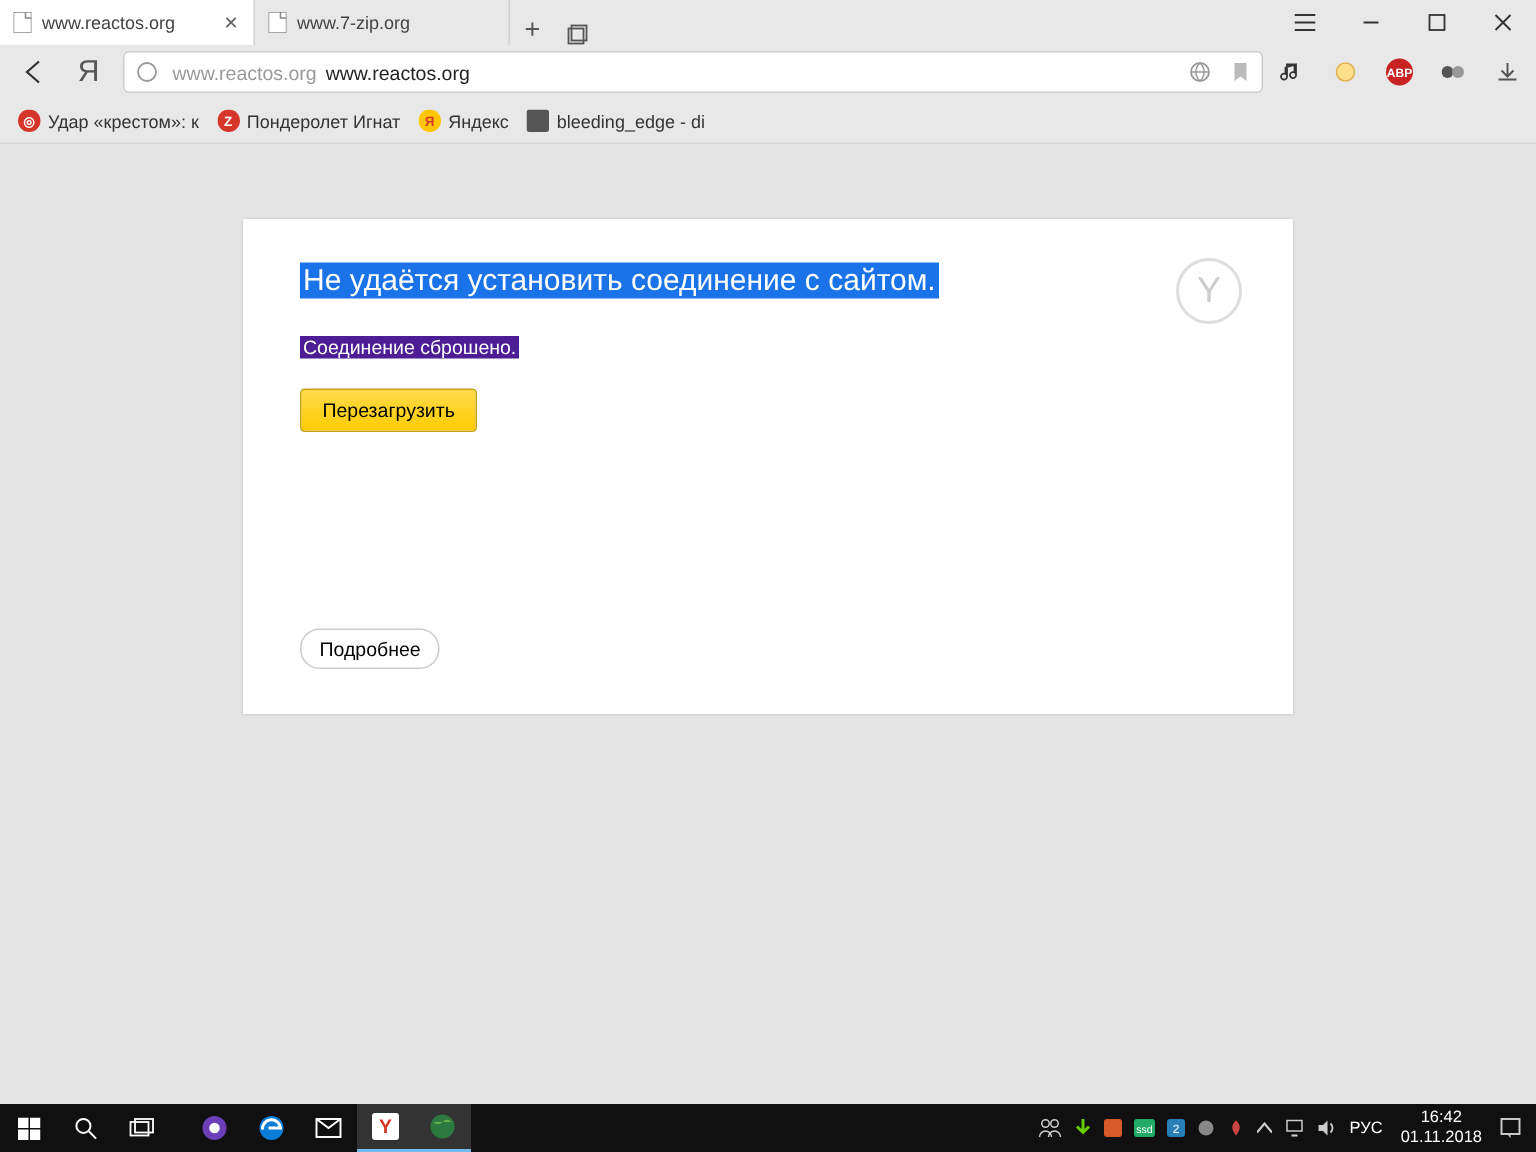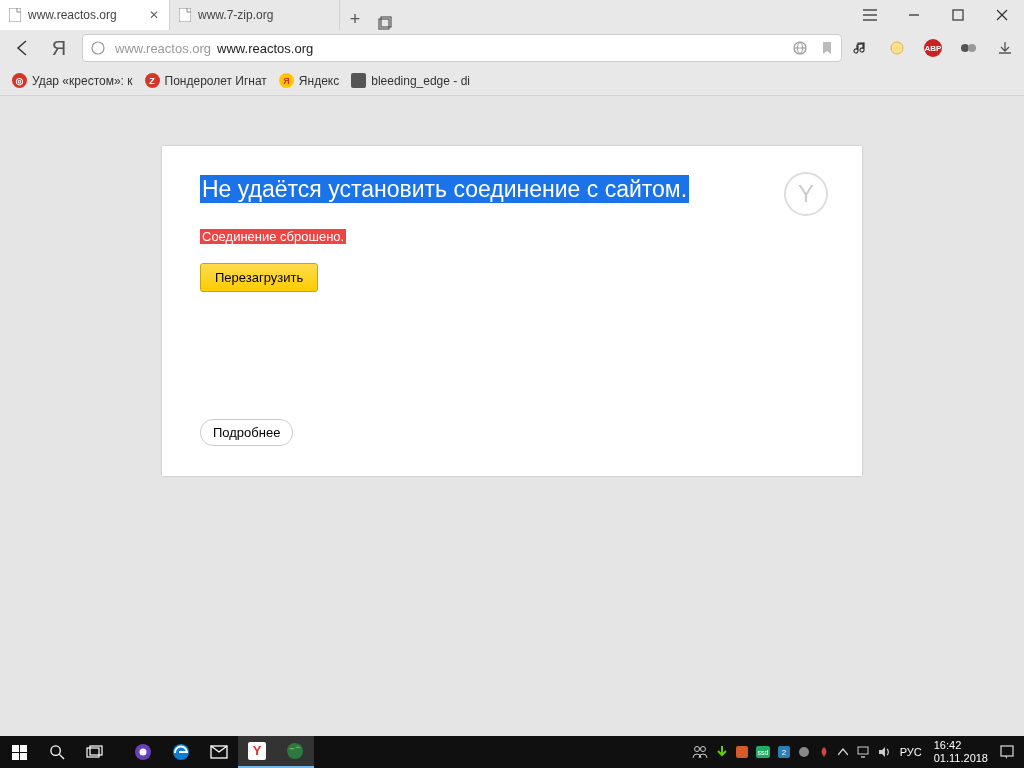--- a/index.html
+++ b/index.html
@@ -45,23 +45,23 @@
 .bm .icon.yellow { background: #ffc600; color: #d6362a; font-family: Arial; }
 .bm .icon.folder { background: #555; border-radius: 2px; }
 .bm .label { white-space: nowrap; overflow: hidden; text-overflow: ellipsis; }
 
 
 .content { position: absolute; top: 96px; left: 0; right: 0; bottom: 32px; background: #e5e5e5; display: flex; justify-content: center; padding-top: 50px; }
 .errorcard {
   width: 700px; height: 330px; background: #fff; box-shadow: 0 0 2px rgba(0,0,0,0.2);
   padding: 30px 38px; position: relative;
 }
-.errortitle { font-size: 23px; color: #fff; background: #1a73e8; display: inline; padding: 1px 2px; }
+.errortitle { font-size: 20px; color: #fff; background: #1a73e8; display: inline; padding: 1px 2px; }
 .errortitle-wrap { margin-bottom: 24px; }
-.errorsub { font-size: 13px; color: #fff; background: #ef4444; display: inline; padding: 0 2px; margin-bottom: 14px; }
+.errorsub { font-size: 13px; color: #fff; background: #4c1d95; display: inline; padding: 0 2px; margin-bottom: 14px; }
 .errorsub-wrap { margin-bottom: 18px; }
 .errortry { font-size: 13px; color: #333; margin-bottom: 10px; }
 .errorlist { margin: 0 0 22px 26px; font-size: 13px; }
 .errorlist li { margin-bottom: 2px; color: #333; }
 .errorlist li a { color: #1a0dab; text-decoration: underline; }
 .reloadbtn {
   background: linear-gradient(#ffdb4d, #ffcc00); border: 1px solid #caa21a;
   padding: 6px 14px; font-size: 13px; border-radius: 3px; display: inline-block;
 }
 .detailsbtn {
@@ -76,21 +76,21 @@
 
 
 .taskbar {
   position: absolute; bottom: 0; left: 0; right: 0; height: 32px; background: #101010;
   display: flex; align-items: center;
 }
 .taskbtn { width: 38px; height: 32px; display: flex; align-items: center; justify-content: center; color: #fff; font-size: 14px; }
 .taskbtn.active { background: #333; border-bottom: 2px solid #76b9ed; }
 .tray { margin-left: auto; display: flex; align-items: center; height: 32px; }
 .trayicon { padding: 0 4px; color: #ccc; font-size: 11px; display: flex; align-items: center; height: 32px; }
-.clock { color: #fff; font-size: 11px; text-align: left; padding: 0 8px; line-height: 1.15; }
+.clock { color: #fff; font-size: 11px; text-align: center; padding: 0 8px; line-height: 1.15; }
 
 svg { display: block; }
 </style>
 </head>
 <body>
 
 <div class="titlebar">
   <div class="tabs">
     <div class="tab active">
       <span class="favicon">

